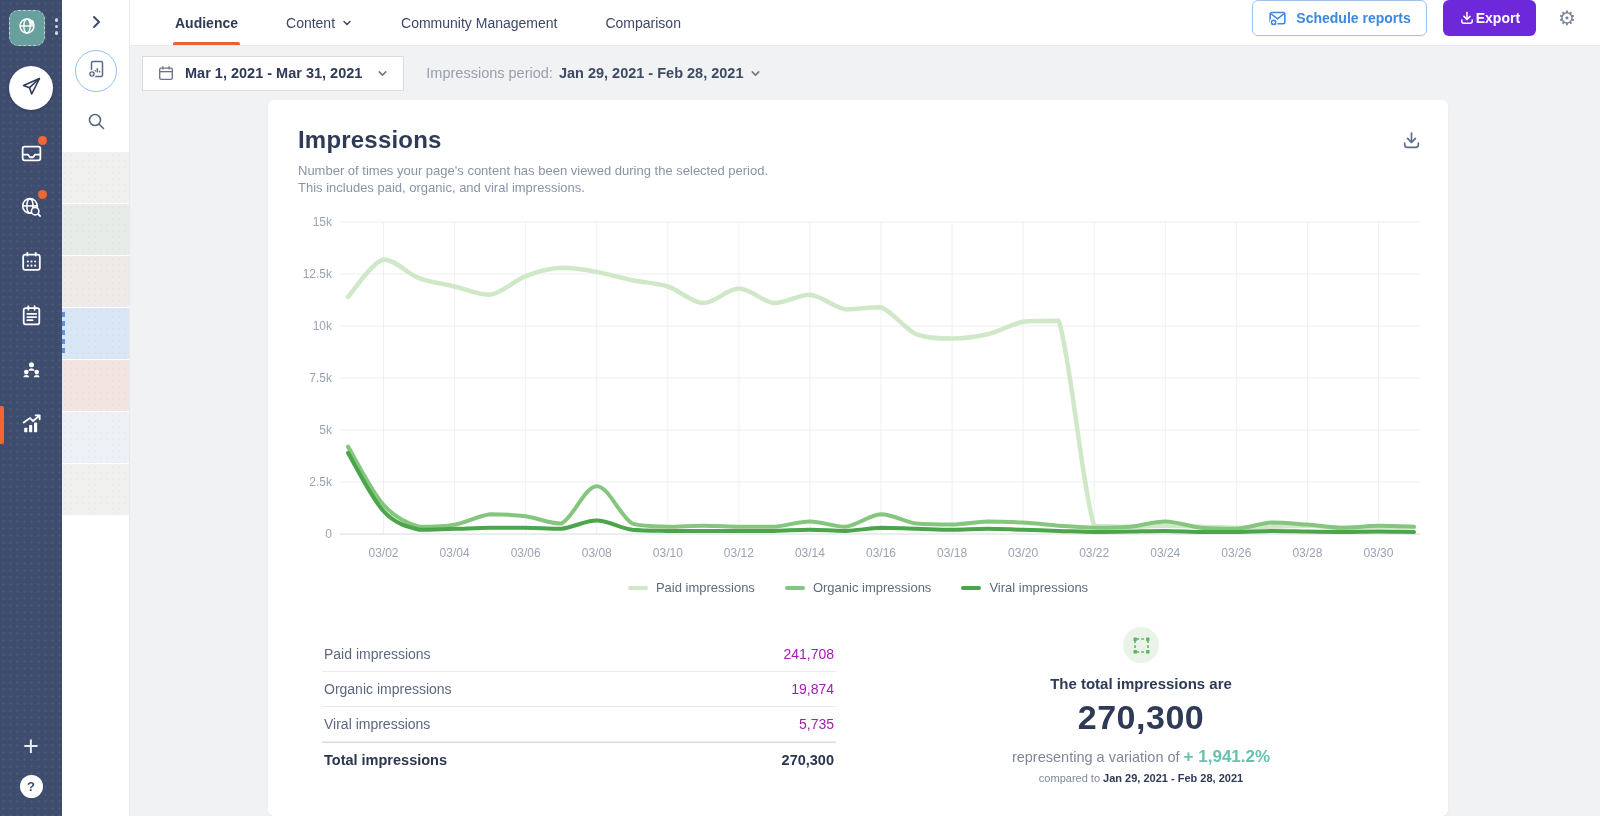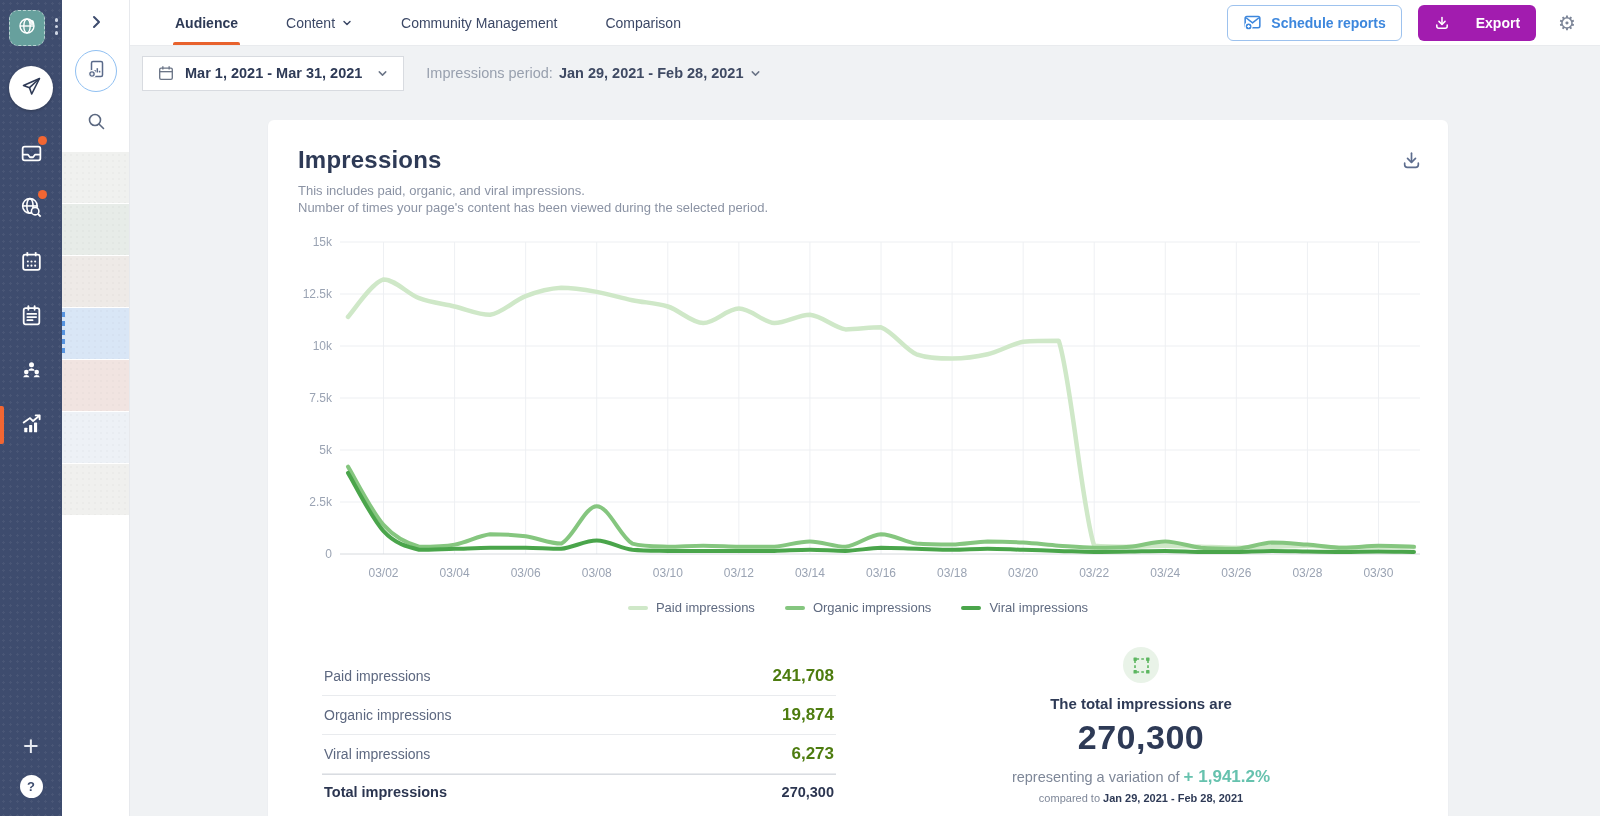--- a/index.html
+++ b/index.html
@@ -41,61 +41,61 @@
   .rail-reports { margin-top:14px; width:42px; height:42px; border-radius:50%; border:1.5px solid #90c0f2; display:flex; align-items:center; justify-content:center; cursor:pointer; }
   .rail-search { margin-top:18px; cursor:pointer; }
   .tiles { margin-top:16px; width:67px; display:flex; flex-direction:column; gap:1px; }
   .tile { width:100%; height:51px; position:relative; cursor:pointer;
     background-image:radial-gradient(circle, rgba(0,0,0,.02) 1px, transparent 1.2px); background-size:6px 6px; }
   .tile.sel::before { content:""; position:absolute; left:0; top:4px; bottom:4px; width:3px;
     background:repeating-linear-gradient(to bottom,#5794e0 0 5px, transparent 5px 9px); }
 
   
   .main { flex:1; display:flex; flex-direction:column; min-width:0; }
-  .topbar { height:46px; background:#fff; border-bottom:1px solid #e9ebee; display:flex; align-items:center; padding:0 24px 0 45px; flex:0 0 46px; }
+  .topbar { height:46px; background:#fff; border-bottom:1px solid #e9ebee; display:flex; align-items:flex-start; padding:0 24px 0 45px; flex:0 0 46px; }
   .tabs { display:flex; gap:48px; height:100%; }
   .tab { display:flex; align-items:center; gap:6px; font-size:14px; color:#3c4866; position:relative; height:100%; cursor:pointer; }
   .tab.active { font-weight:bold; color:#2e3a56; }
   .tab.active::after { content:""; position:absolute; left:-2px; right:-2px; bottom:0; height:3px; background:#e8622d; border-radius:2px 2px 0 0; }
   .top-actions { margin-left:auto; display:flex; align-items:center; gap:16px; }
   .btn-schedule { display:flex; align-items:center; gap:9px; height:36px; padding:0 15px; background:#fff;
     border:1px solid #9dc2ee; border-radius:6px; color:#3d87dd; font-size:14px; font-weight:bold; cursor:pointer; font-family:inherit; }
-  .btn-export { display:flex; align-items:center; gap:26px; height:36px; padding:0 16px; background:#a21caf; border:none;
+  .btn-export { display:flex; align-items:center; gap:1px; height:36px; padding:0 16px; background:#6d28d9; border:none;
     border-radius:6px; color:#fff; font-size:14px; font-weight:bold; cursor:pointer; font-family:inherit; }
   .gear { font-size:20px; color:#7d8698; margin-left:6px; cursor:pointer; line-height:1; }
 
   .filterbar { height:54px; background:#f0f2f4; display:flex; align-items:center; padding:0 20px 0 12px; flex:0 0 54px; }
   .date-pill { display:flex; align-items:center; gap:10px; height:35px; padding:0 14px; background:#fff;
     border:1px solid #d8dbe0; border-radius:0; color:#2e3a56; font-size:14.5px; font-weight:bold; cursor:pointer; }
   .date-pill .chev { color:#6b7587; margin-left:4px; display:flex; }
   .comparison { margin-left:22px; display:flex; align-items:center; gap:6px; font-size:14.5px; cursor:pointer; }
   .comparison .lbl { color:#98a0ae; }
   .comparison .val { color:#3f4a63; font-weight:bold; }
   .comparison .chev { color:#6b7587; display:flex; }
 
-  .content { flex:1; overflow:hidden; padding:0 104px 0 138px;margin-top:20px; }
+  .content { flex:1; overflow:hidden; padding:0 104px 0 138px; }
   .card { background:#fff; border-radius:6px; width:1180px; height:716px; box-shadow:0 1px 2px rgba(36,50,77,.05); position:relative; }
   .card-head { padding:26px 30px 0 30px; position:relative; }
   .card-title { font-size:24px; font-weight:bold; color:#2e3a56; letter-spacing:.2px; }
   .card-desc { margin-top:8px; font-size:13px; line-height:17px; color:#8b93a4; }
   .dl-icon { position:absolute; top:30px; right:26px; cursor:pointer; }
 
   .chart-wrap { margin:14px 0 0 20px; }
   svg text { font-family:"Liberation Sans", sans-serif; }
 
   .legend { display:flex; justify-content:center; gap:30px; margin-top:10px; }
   .legend-item { display:flex; align-items:center; gap:8px; cursor:pointer; }
   .legend-marker { width:20px; height:4px; border-radius:2px; display:inline-block; }
   .legend-label { font-size:13px; color:#5f6a80; }
 
   .bottom { display:flex; padding:0 54px; margin-top:42px; }
   .imp-table { width:514px; }
   .imp-row { display:flex; justify-content:space-between; align-items:center; padding:9px 2px; border-bottom:1px solid #e9ebee; }
   .imp-row .rl { font-size:14px; color:#5d6880; }
-  .imp-row .rv { font-size:17px; color:#4d7c0f;font-weight:bold; }
+  .imp-row .rv { font-size:14px; color:#a21caf; }
   .imp-row.total { border-bottom:none; border-top:1px solid #d9dce1; }
   .imp-row.total .rl, .imp-row.total .rv { font-weight:bold; font-size:14.5px; color:#2b3550; }
 
   .summary { width:380px; margin-left:115px; text-align:center; margin-top:-10px; }
   .sum-icon { width:36px; height:36px; border-radius:50%; background:#e9f3e8; display:inline-flex; align-items:center; justify-content:center; }
   .sum-line1 { margin-top:12px; font-size:15px; font-weight:bold; color:#2e3a56; }
   .sum-value { margin-top:6px; font-size:34px; font-weight:800; color:#2e3a56; letter-spacing:.5px; }
   .sum-line2 { margin-top:10px; font-size:14.5px; color:#7e8798; }
   .sum-variation { font-size:17px; font-weight:bold; color:#66c2ae; }
   .sum-line3 { margin-top:5px; font-size:11px; color:#7e8798; }
@@ -328,22 +328,22 @@
             </svg>
         </span>
       </div>
     </div>
 
     <div class="content">
       <div class="card">
         <div class="card-head">
           <div class="card-title">Impressions</div>
           <div class="card-desc">
+            <div>Number of times your page's content has been viewed during the selected period.</div>
             <div>This includes paid, organic, and viral impressions.</div>
-            <div>Number of times your page's content has been viewed during the selected period.</div>
           </div>
           <div class="dl-icon">
             <svg width="21" height="21" viewBox="0 0 20 20" fill="none" stroke="#5d6d8e" stroke-width="1.6" stroke-linecap="round" stroke-linejoin="round">
               <line x1="10" y1="3" x2="10" y2="11.5"></line>
                 <polyline points="6.2,8 10,11.8 13.8,8"></polyline>
               <path d="M3.5 12.5 v1.5 a2.5 2.5 0 0 0 2.5 2.5 h8 a2.5 2.5 0 0 0 2.5 -2.5 v-1.5"></path>
             </svg>
           </div>
         </div>
 
@@ -419,21 +419,21 @@
               <div class="imp-row">
                 <span class="rl">Paid impressions</span>
                 <span class="rv">241,708</span>
               </div>
               <div class="imp-row">
                 <span class="rl">Organic impressions</span>
                 <span class="rv">19,874</span>
               </div>
               <div class="imp-row">
                 <span class="rl">Viral impressions</span>
-                <span class="rv">6,273</span>
+                <span class="rv">5,735</span>
               </div>
               <div class="imp-row total">
                 <span class="rl">Total impressions</span>
                 <span class="rv">270,300</span>
               </div>
             </div>
           <div class="summary">
             <div class="sum-icon">
               <svg width="17" height="17" viewBox="0 0 17 17">
                 <g stroke="#5cb660" stroke-width="1.6" stroke-dasharray="2.6 2.2">

